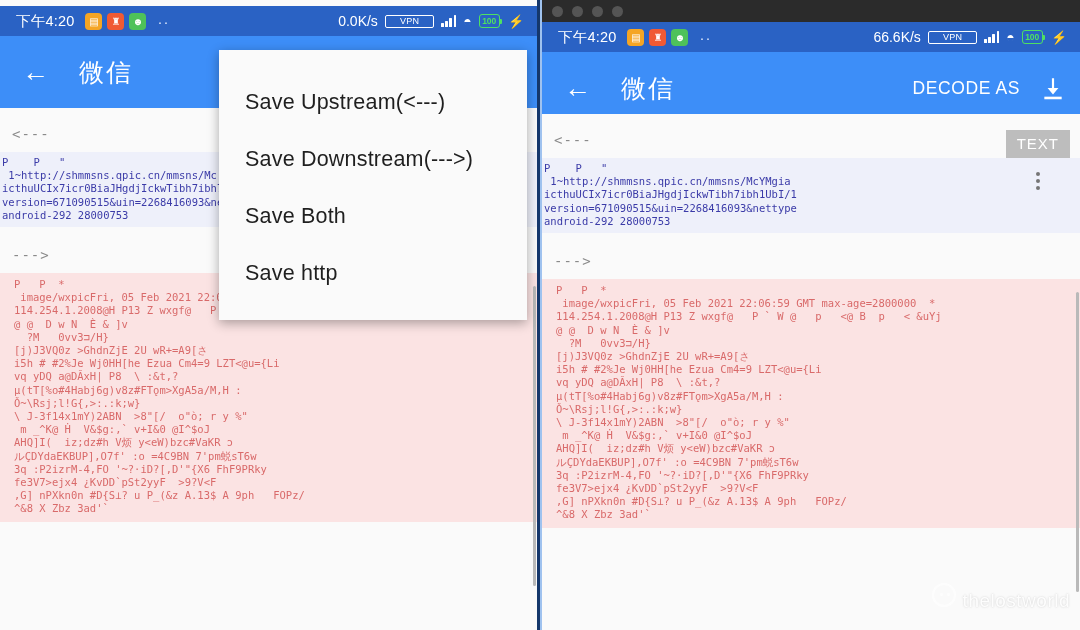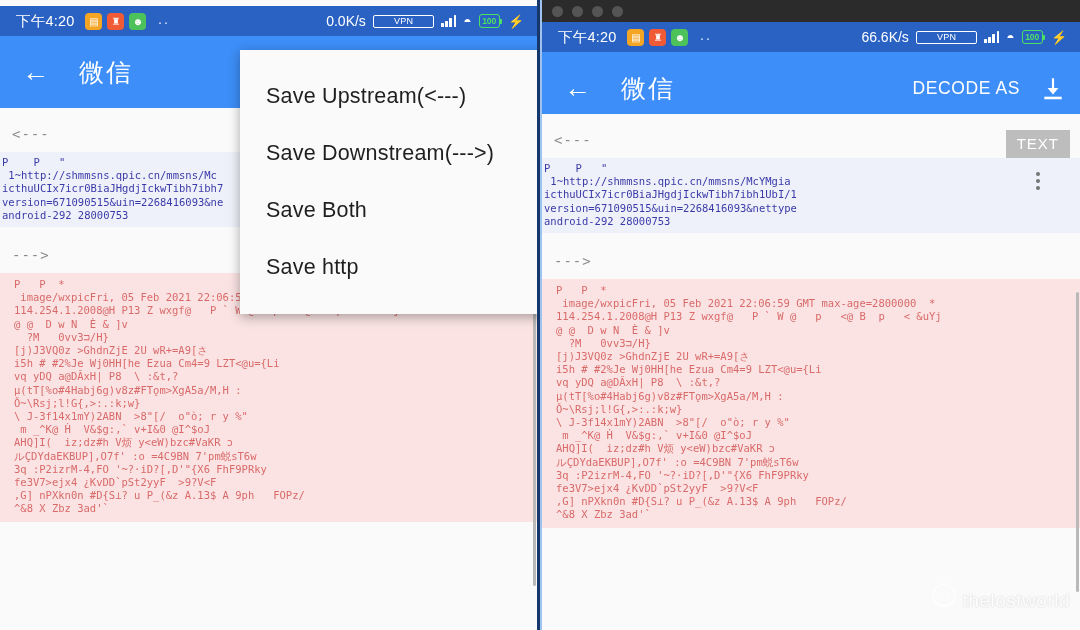--- a/index.html
+++ b/index.html
@@ -22,21 +22,21 @@
   .sb-time { font-size:14.5px; letter-spacing:.2px; }
   .sb-apps { display:flex; gap:5px; align-items:center; margin-left:4px; }
   .sb-app { width:17px; height:17px; border-radius:4px; display:flex; align-items:center;
             justify-content:center; font-size:10px; color:#fff; }
   .sb-app.a1 { background:#f5a524; }
   .sb-app.a2 { background:#f05a34; }
   .sb-app.a3 { background:#4ec25a; }
   .sb-dots { color:#dfe8fa; font-size:15px; letter-spacing:1px; margin-left:4px; }
   .sb-right { margin-left:auto; display:flex; align-items:center; gap:7px; }
   .sb-speed { font-size:14px; }
-  .sb-vpn { font-size:9px; border:1.3px solid #fff; border-radius:2px; padding:0 20px;
+  .sb-vpn { font-size:9px; border:1.3px solid #fff; border-radius:2px; padding:0 14px;
             line-height:11px; letter-spacing:.3px; }
   .sb-sig { display:flex; align-items:flex-end; gap:1.5px; height:12px; }
   .sb-sig i { width:2.6px; background:#fff; display:block; border-radius:.5px; }
   .sb-sig i:nth-child(1){height:4px;} .sb-sig i:nth-child(2){height:6.5px;}
   .sb-sig i:nth-child(3){height:9px;} .sb-sig i:nth-child(4){height:12px;}
   .sb-wifi { font-size:14px; line-height:1; }
   .sb-batt { border:1.4px solid #4ee063; border-radius:3px; color:#4ee063; font-size:8.5px;
              font-weight:bold; padding:0 2.5px; line-height:12px; position:relative; }
   .sb-batt:after { content:""; position:absolute; right:-3px; top:3.5px; width:2px; height:5px;
                    background:#4ee063; border-radius:0 1px 1px 0; }
@@ -68,21 +68,21 @@
   .block { font-family:"DejaVu Sans Mono", monospace; font-size:10.5px; line-height:13.2px;
            white-space:pre; overflow:hidden; }
   .block.up   { color:#3b3ba8; background:#eef0fa; padding:4px 0 5px 2px; }
   .block.down { color:#d96a6a; background:#fbe3e3; padding:5px 0 6px 14px; }
 
   
   .menu { position:absolute; background:#fafafa; box-shadow:0 3px 11px rgba(0,0,0,.33);
           z-index:40; }
   .menu .mi { font-size:21px; color:#1f1f1f; padding:14px 0 14px 26px; letter-spacing:.2px; }
 
-  .menu.overflow { top:50px; left:240px; width:308px; padding:18px 0 18px; }
+  .menu.overflow { top:50px; left:219px; width:308px; padding:24px 0 18px; }
   .menu.overflow .mi { padding:16px 0 16px 26px; font-size:21.5px; }
 
   
   .watermark { position:absolute; right:10px; bottom:18px; display:flex; align-items:center;
                gap:7px; z-index:30; opacity:.72; }
   .wm-logo { width:24px; height:24px; border-radius:50%; border:2px solid #fff;
              position:relative; }
   .wm-logo:before, .wm-logo:after { content:""; position:absolute; width:3px; height:3px;
              border-radius:50%; background:#fff; top:8px; }
   .wm-logo:before { left:6px; } .wm-logo:after { left:13px; }

